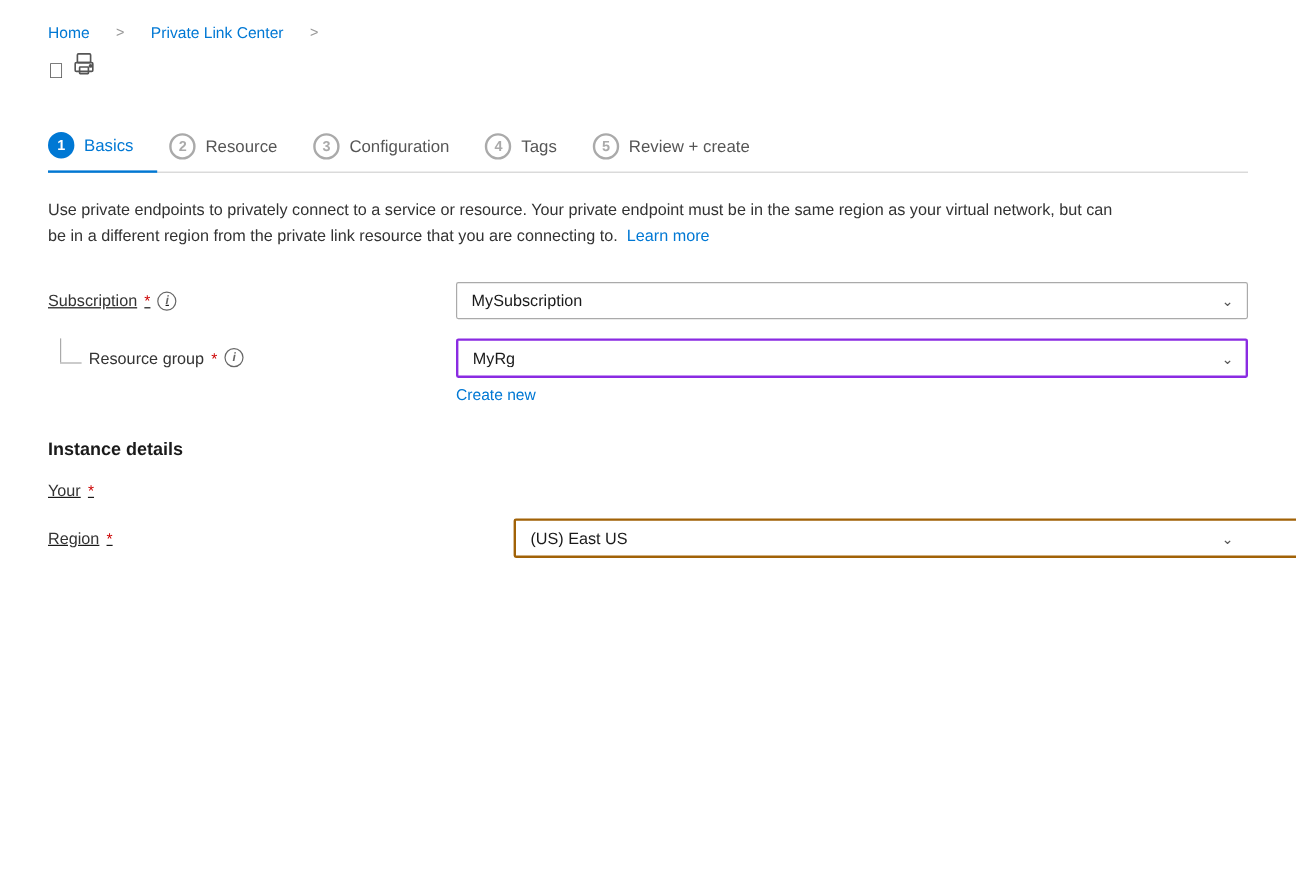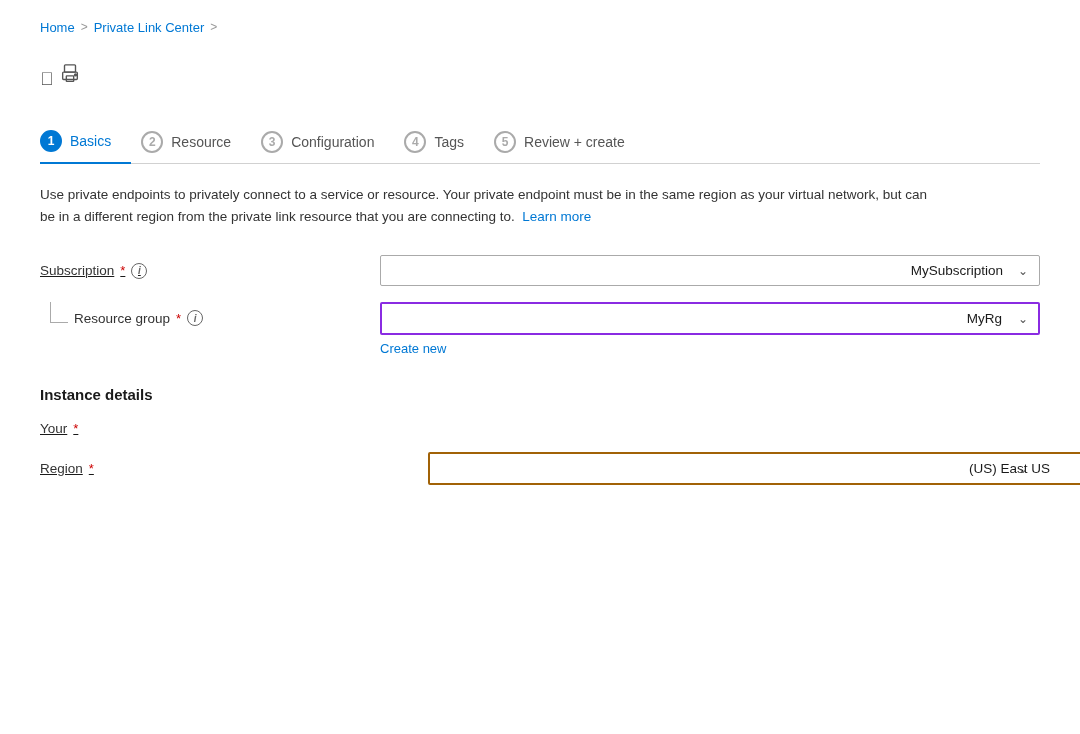--- a/index.html
+++ b/index.html
@@ -6,23 +6,23 @@
     body {
       font-family: 'Segoe UI', -apple-system, BlinkMacSystemFont, sans-serif;
       font-size: 14px;
       color: #1a1a1a;
       background: #fff;
       padding: 20px 40px;
     }
     .breadcrumb {
       display: flex;
       align-items: flex-start;
-      gap: 6px;
+      gap: 22px;
       font-size: 13px;
-      margin-bottom: 28px;
+      margin-bottom: 8px;
     }
     .breadcrumb a {
       color: #0078d4;
       text-decoration: none;
     }
     .breadcrumb-sep {
       color: #999;
       font-size: 12px;
     }
     .page-header {
@@ -145,21 +145,20 @@
       width: 100%;
       padding: 7px 36px 7px 12px;
       border: 1px solid #aaa;
       border-radius: 2px;
       font-size: 13.5px;
       color: #1a1a1a;
       background: #fff;
       appearance: none;
       cursor: pointer;
       position: relative;
-      text-align: right;
     }
     .select-wrapper {
       position: relative;
       width: 100%;
     }
     .select-wrapper.active-border .select-box {
       border: 2px solid #8a2be2;
     }
     .select-chevron {
       position: absolute;

